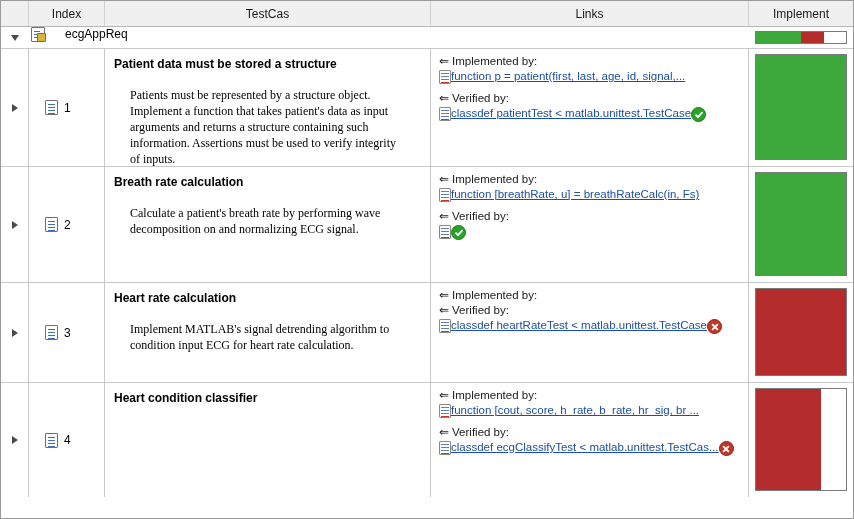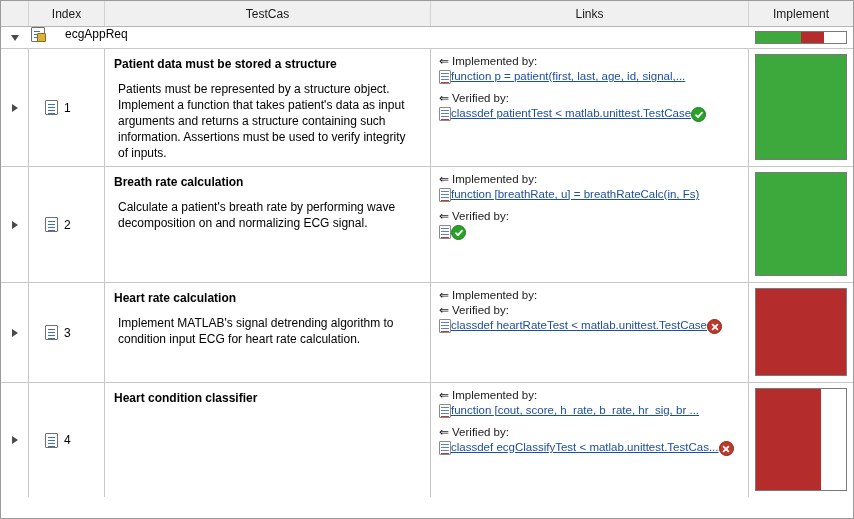--- a/index.html
+++ b/index.html
@@ -145,21 +145,22 @@
 
   .req-title {
     font-weight: bold;
     font-size: 12px;
     margin: 0 0 10px 0;
     line-height: 14px;
   }
   .req-desc {
     font-size: 12px;
     line-height: 16px;
-    margin: 4px;
+    margin: 16px;
+    font-family: Liberation Serif, serif;
   }
 
   .link-group { margin-bottom: 2px; }
   .link-head {
     font-size: 11.5px;
     color: #1a1a1a;
     display: flex;
     align-items: center;
     gap: 3px;
     margin-bottom: 3px;

